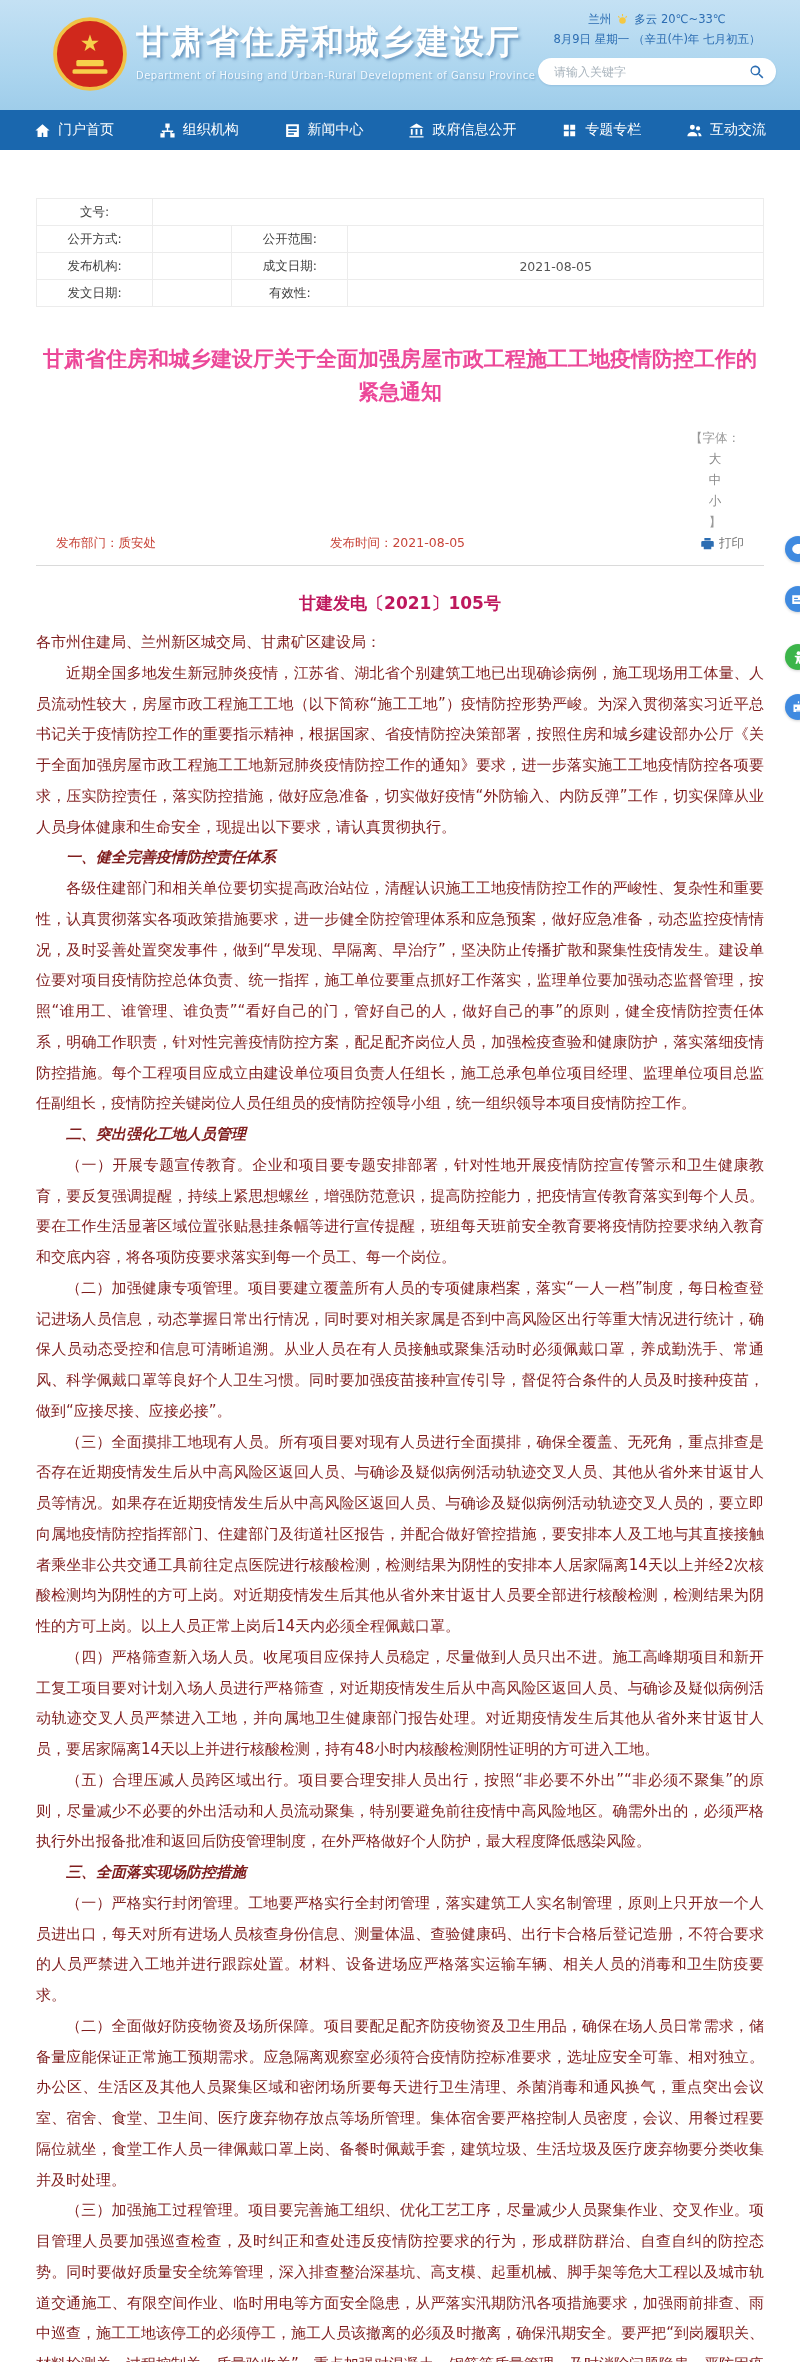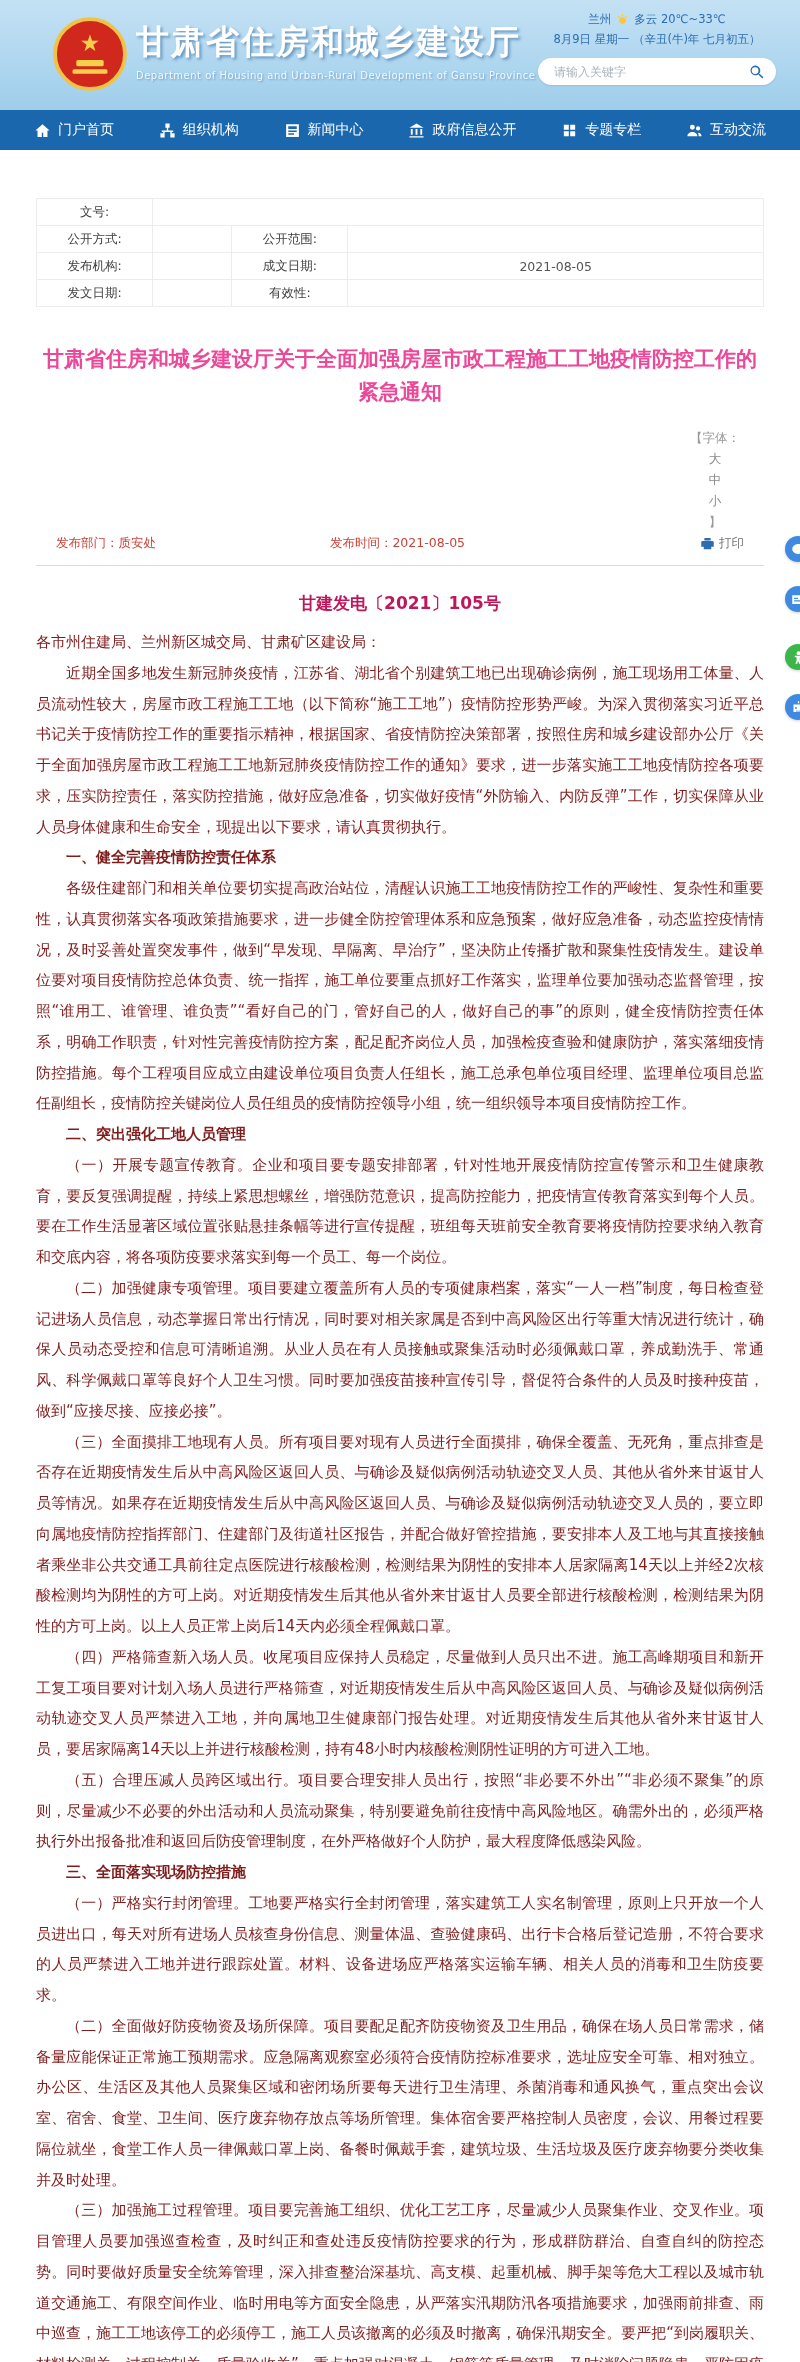--- a/index.html
+++ b/index.html
@@ -69,21 +69,21 @@
   .meta-tools { color:#999; display:flex; align-items:center; gap:4px;flex-direction:column; }
   .font-btn { cursor:pointer; color:#8a8a8a; padding:0 1px; }
   .print-btn { display:flex; align-items:center; gap:4px; margin-left:14px; cursor:pointer; color:#777; }
   .print-btn .ico { width:15px; height:15px; color:#2c6db2; display:inline-flex; }
   .doc-number { text-align:center; font-size:17px; font-weight:600; color:#be185d; margin:26px 0 12px; }
   .article-body p {
     margin:0; font-size:15px; line-height:2.05; color:#7f1d1d;
     text-align:justify; text-indent:2em;
   }
   .article-body p.salutation { text-indent:0; }
-  .article-body p.heading { font-weight:bold; }
+  .article-body p.heading { font-weight:bold;font-style:italic; }
   
   .float-widget {
     position:absolute; right:-11px; width:26px; height:26px; border-radius:50%;
     display:flex; align-items:center; justify-content:center; cursor:pointer;
     color:#fff; box-shadow:0 1px 3px rgba(0,0,0,.18);
   }
   .float-widget .ico { width:15px; height:15px; display:inline-flex; }
 </style>
 </head>
 <body style="--nav-blue: #1a67ae; --meta-red: #c8453a;">

